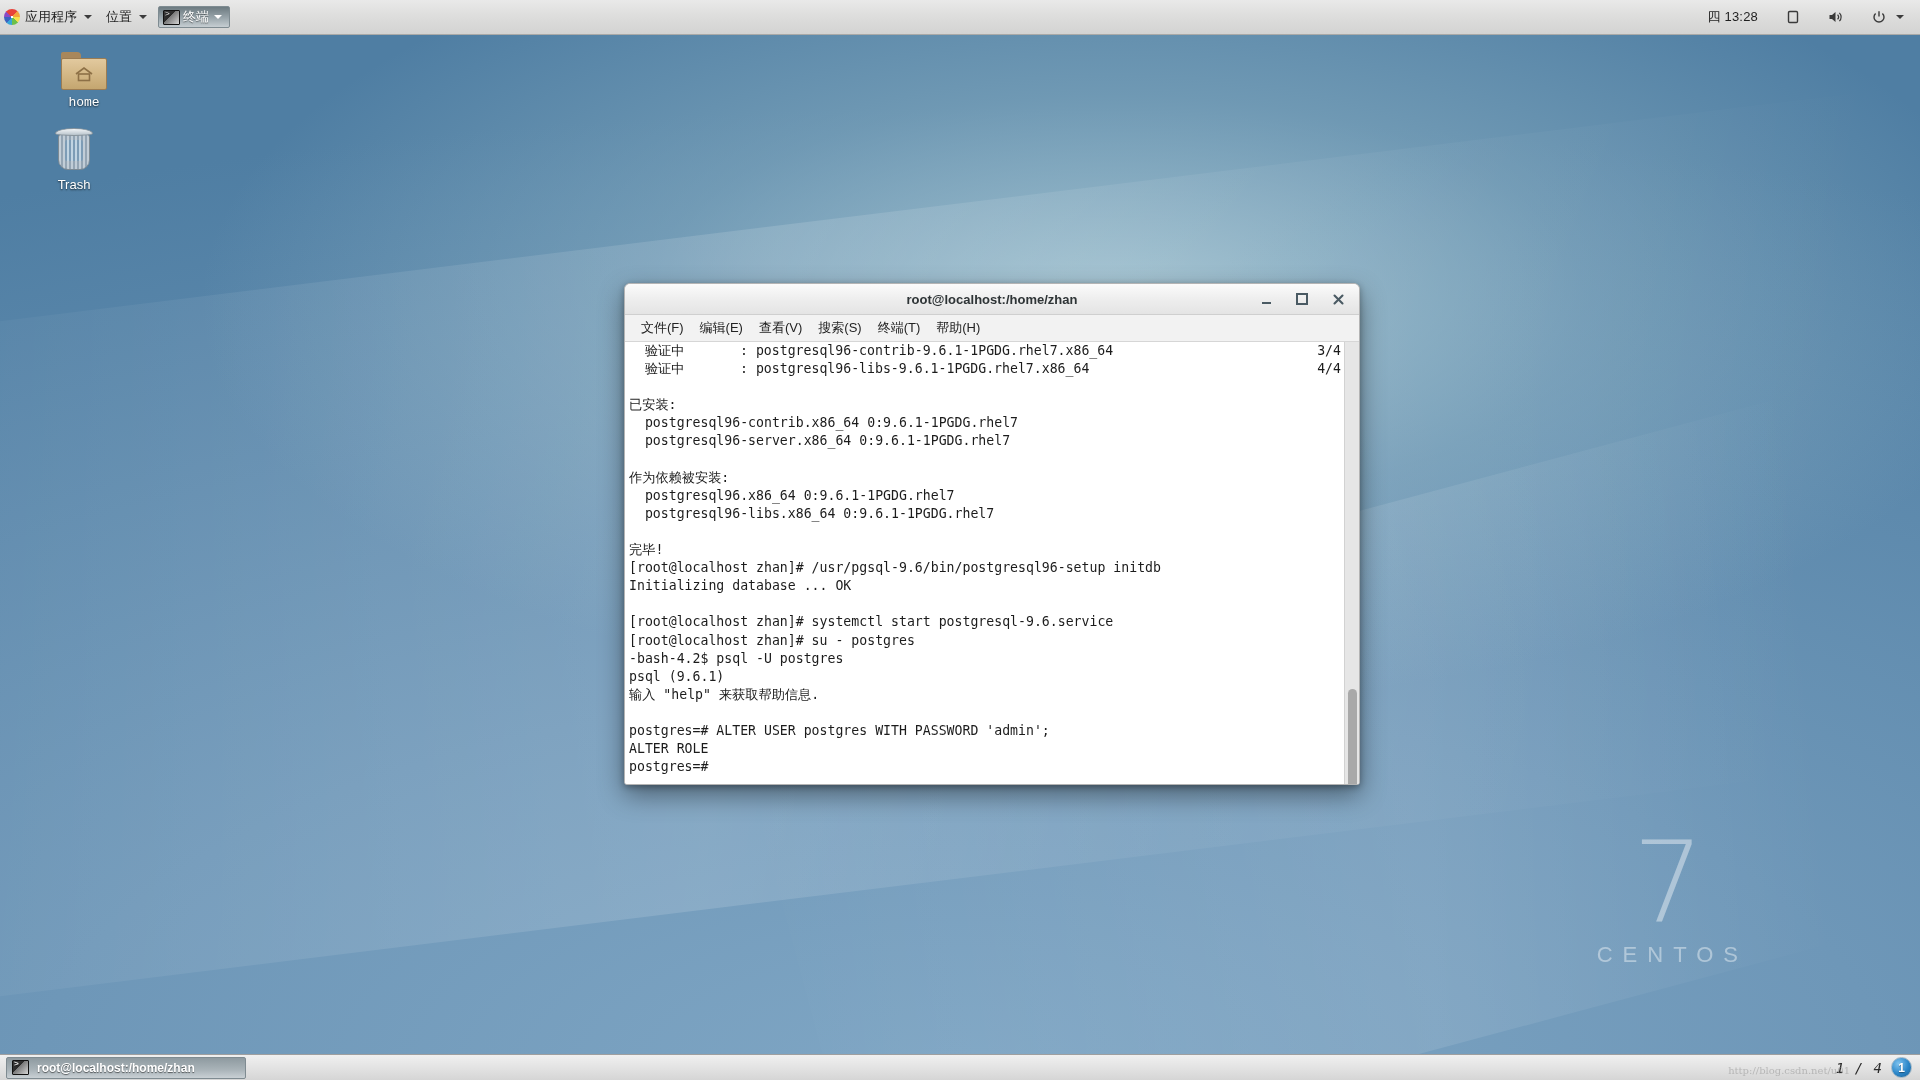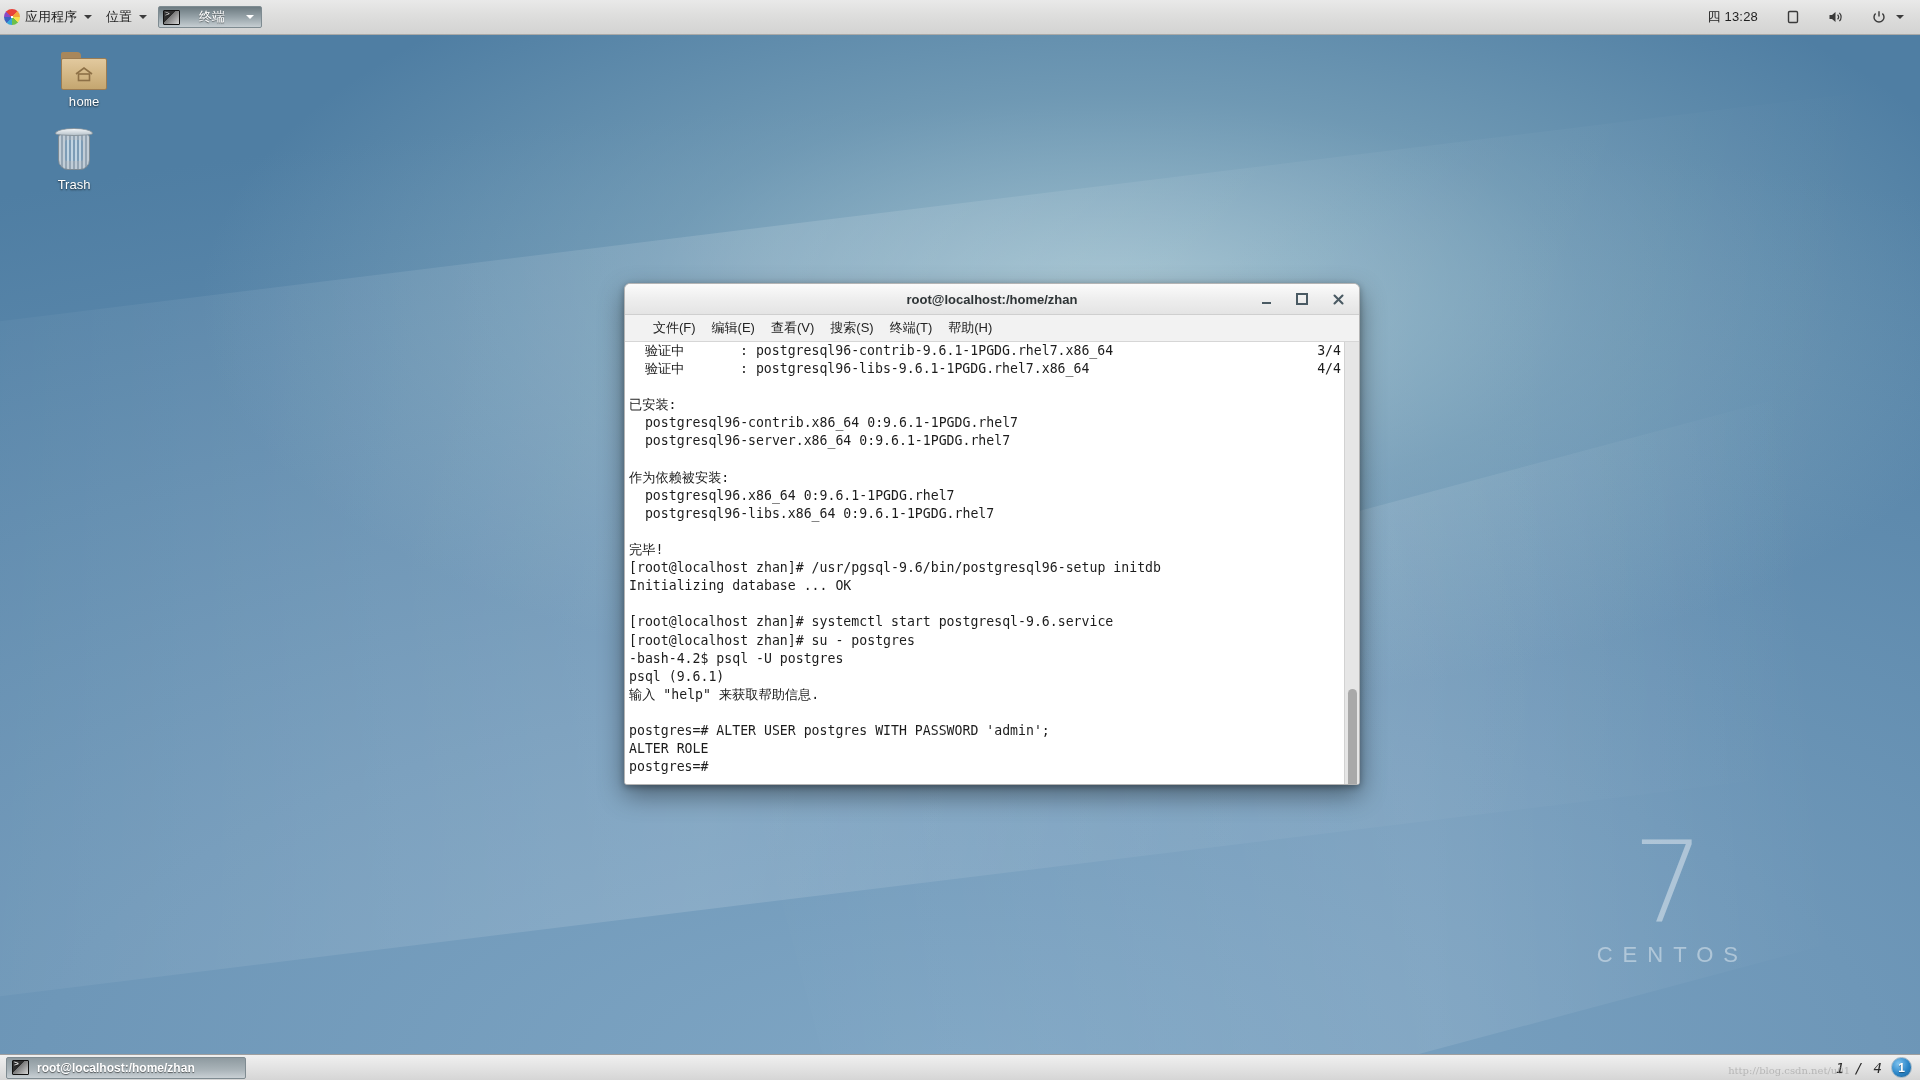--- a/index.html
+++ b/index.html
@@ -78,21 +78,21 @@
     background:
       radial-gradient(circle at 50% 50%, #ffffff 0 12%, transparent 13%),
       conic-gradient(#e8423a 0 12%, #f2a33c 12% 25%, #f5e04a 25% 37%,
                      #6cc04a 37% 50%, #38a5d8 50% 62%, #3b64c0 62% 75%,
                      #8b4bc4 75% 87%, #e8423a 87% 100%);
     flex:none;
   }
   #panel-window-button {
     display:flex;
     align-items:center;
-    gap:19px;
+    gap:3px;
     height:22px;
     margin-left:4px;
     padding:0 7px 0 4px;
     background: linear-gradient(to bottom, #6c7a80 0%, #9aa6ac 55%, #c6ced2 100%);
     border:1px solid #7e8b91;
     border-radius:2px;
     color:#ffffff;
     text-shadow: 0 1px 1px rgba(0,0,0,0.5);
     box-sizing:border-box;
   }
@@ -252,21 +252,21 @@
   }
   .wbtn .bar { width:9px;height:2px;background:#4a5a63;margin-top:7px; }
   .wbtn .sq { width:8px;height:8px;border:2px solid #4a5a63; }
 
   #menubar {
     height:26px;
     background:#f2f2f2;
     border-bottom:1px solid #d6d6d6;
     display:flex;
     align-items:center;
-    padding-left:20px;
+    padding-left:8px;
     gap:0px;
     font-size:13px;
     color:#232323;
   }
   .menu-item {
     padding:3px 8px;
     cursor:default;
     white-space:nowrap;
   }
 

